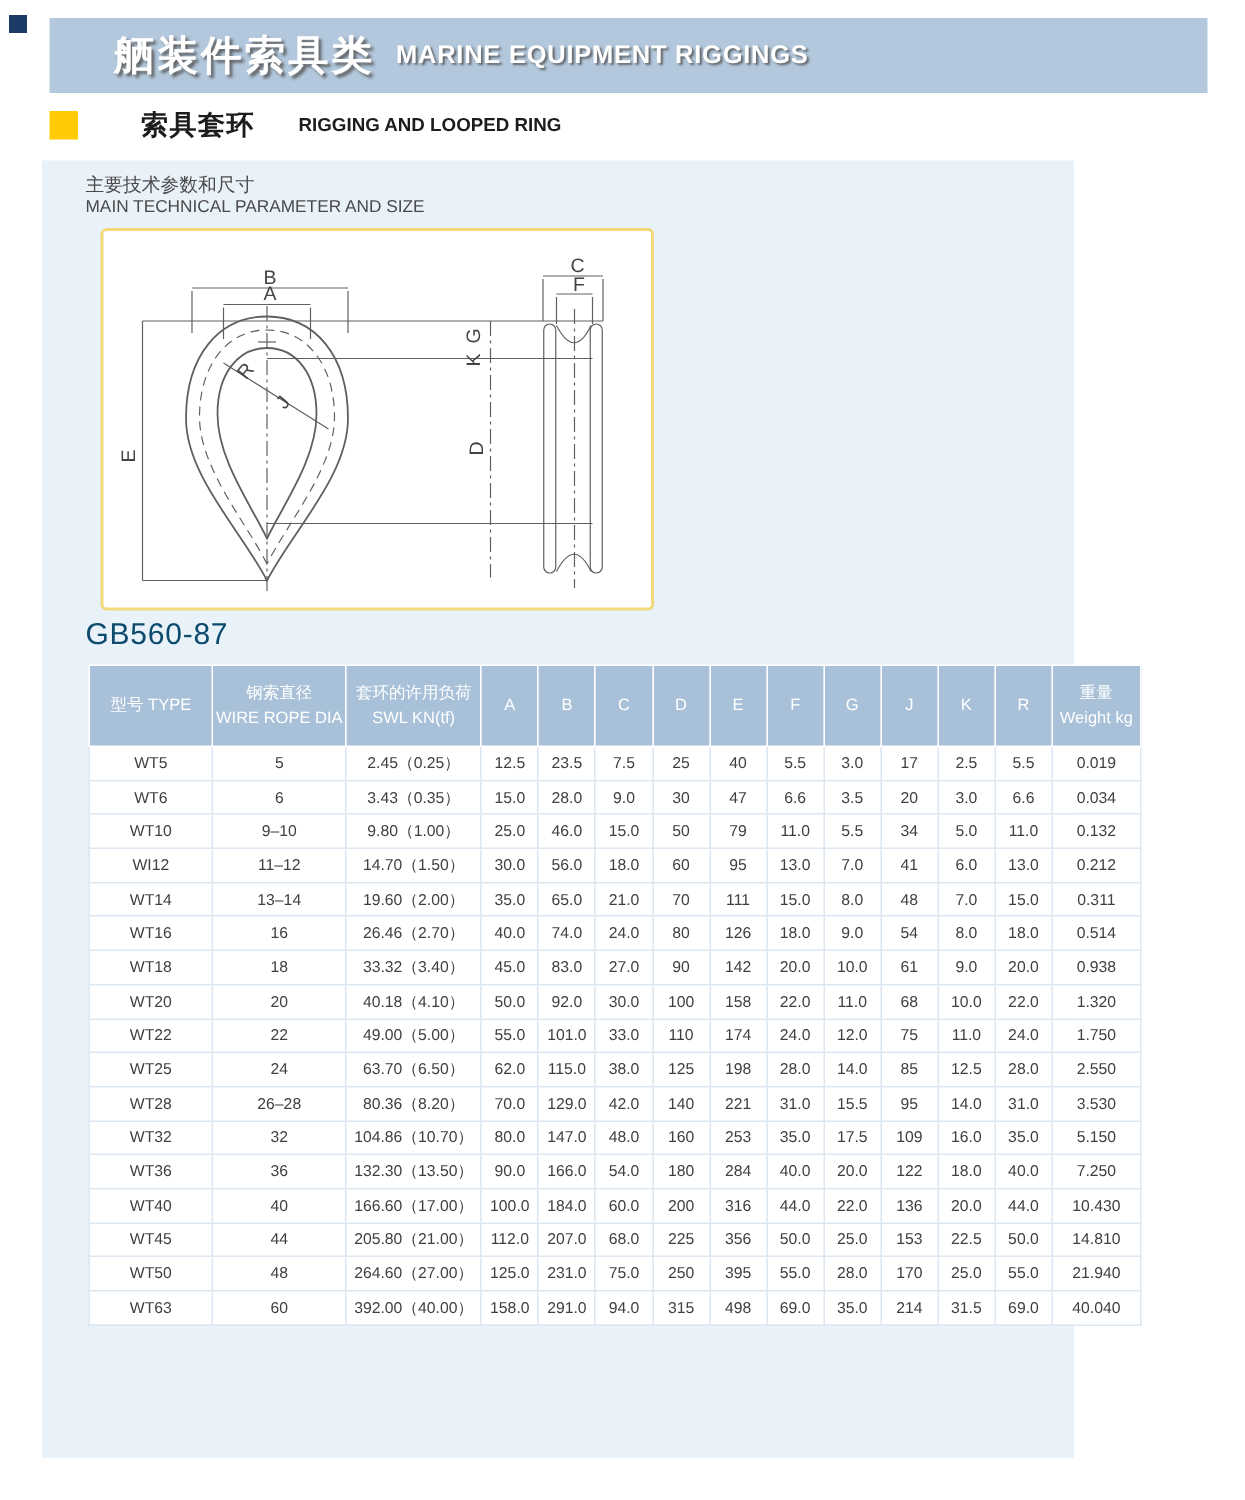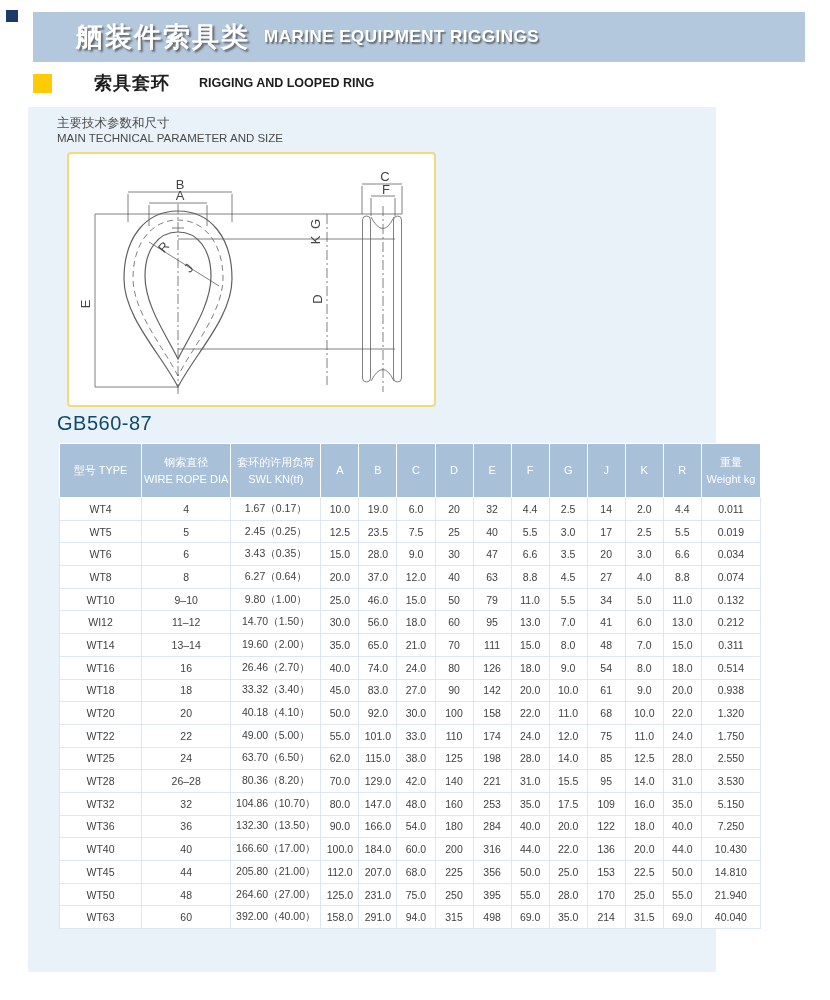--- a/index.html
+++ b/index.html
@@ -175,36 +175,20 @@
             <div>R</div>
           </th>
           <th>
             <div>重量</div>
             <div>Weight kg</div>
           </th>
         </tr>
     </thead>
     <tbody>
         <tr>
-          <td>WT4</td>
-          <td>4</td>
-          <td>1.67（0.17）</td>
-          <td>10.0</td>
-          <td>19.0</td>
-          <td>6.0</td>
-          <td>20</td>
-          <td>32</td>
-          <td>4.4</td>
-          <td>2.5</td>
-          <td>14</td>
-          <td>2.0</td>
-          <td>4.4</td>
-          <td>0.011</td>
-        </tr>
-        <tr>
           <td>WT5</td>
           <td>5</td>
           <td>2.45（0.25）</td>
           <td>12.5</td>
           <td>23.5</td>
           <td>7.5</td>
           <td>25</td>
           <td>40</td>
           <td>5.5</td>
           <td>3.0</td>
@@ -223,36 +207,20 @@
           <td>30</td>
           <td>47</td>
           <td>6.6</td>
           <td>3.5</td>
           <td>20</td>
           <td>3.0</td>
           <td>6.6</td>
           <td>0.034</td>
         </tr>
         <tr>
-          <td>WT8</td>
-          <td>8</td>
-          <td>6.27（0.64）</td>
-          <td>20.0</td>
-          <td>37.0</td>
-          <td>12.0</td>
-          <td>40</td>
-          <td>63</td>
-          <td>8.8</td>
-          <td>4.5</td>
-          <td>27</td>
-          <td>4.0</td>
-          <td>8.8</td>
-          <td>0.074</td>
-        </tr>
-        <tr>
           <td>WT10</td>
           <td>9–10</td>
           <td>9.80（1.00）</td>
           <td>25.0</td>
           <td>46.0</td>
           <td>15.0</td>
           <td>50</td>
           <td>79</td>
           <td>11.0</td>
           <td>5.5</td>

